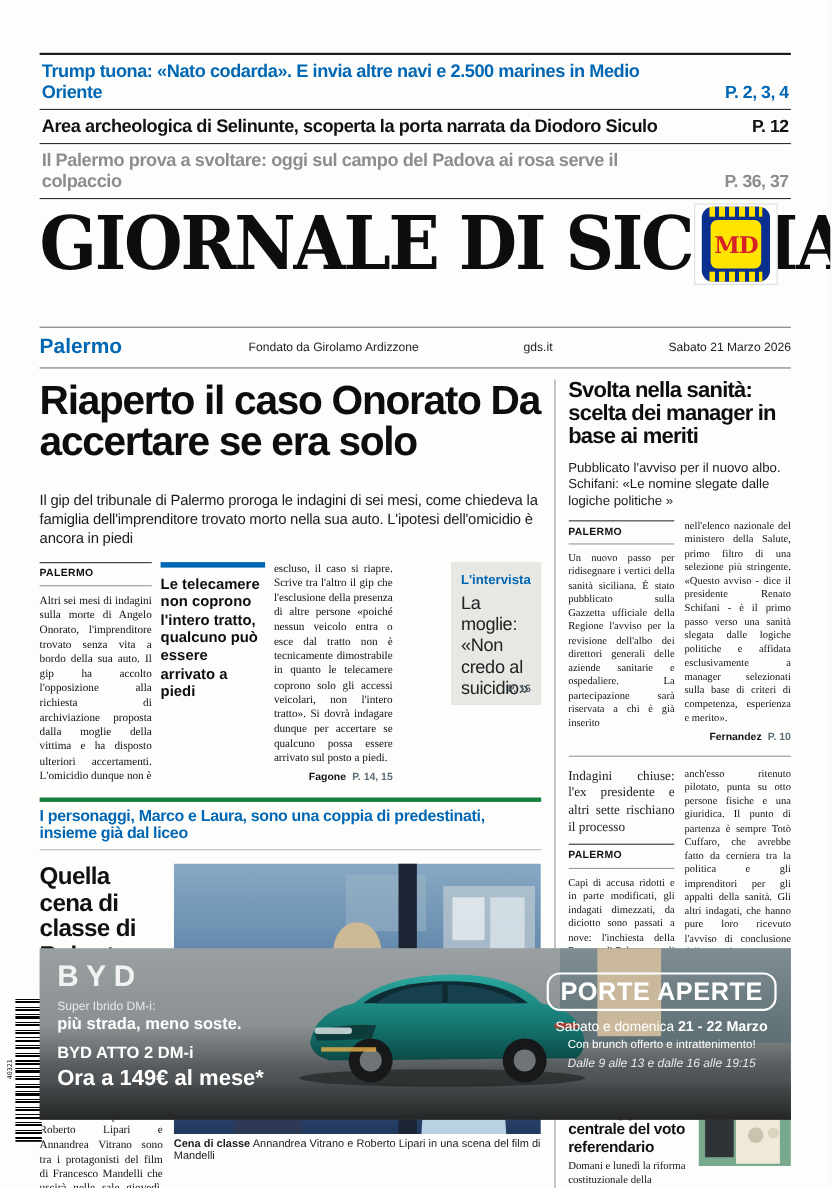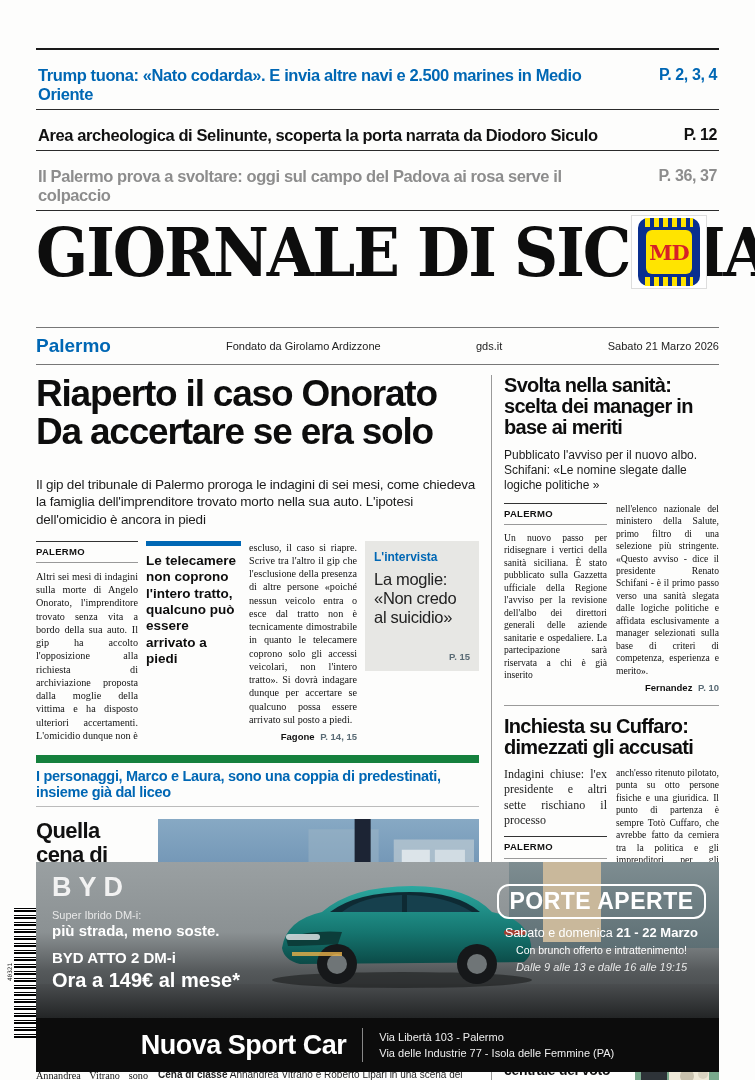--- a/index.html
+++ b/index.html
@@ -7,22 +7,22 @@
   .page {
     position:relative; width:755px; height:1080px; margin:0 auto;
     background:#fdfdfc; overflow:hidden; color:#111;
     font-family:"Liberation Sans", sans-serif;
   }
   .inner { padding:0 36px; }
 
   
   .topstrip { margin-top:48px; border-top:2px solid #1a1a1a; }
   .striprow {
-    display:flex; justify-content:space-between; align-items:flex-start;
-    padding:16px 2px 5px 2px; border-bottom:1px solid #2b2b2b;
+    display:flex; justify-content:space-between; align-items:flex-end;
+    padding:6px 2px 5px 2px; border-bottom:1px solid #2b2b2b;
     font-weight:bold; font-size:16.5px; letter-spacing:-0.4px;
   }
   .striprow.blue { color:#0067b4; }
   .striprow.black { color:#111; }
   .striprow.gray { color:#8d8d8d; }
   .striprow .pg { font-size:16px; white-space:nowrap; margin-left:22px; }
 
   
   .masthead { position:relative; height:112px; }
   .mast-title {
@@ -88,27 +88,27 @@
     padding:4px 0; margin-bottom:7px;
   }
   .quotebox { font-family:"Liberation Sans", sans-serif; }
   .quote-rule { height:5px; background:#0067b4; margin-bottom:7px; }
   .quote-text { font-weight:bold; font-size:13.5px; line-height:1.22; color:#0d0d0d; text-align:left; }
   .byline { text-align:right; margin-top:5px; font-family:"Liberation Sans", sans-serif;
     font-size:9.5px; font-weight:bold; }
   .byline .pg { color:#5a6b75; margin-left:3px; }
 
   .interv-box { background:#e7e7e4; padding:9px 9px 7px 9px; height:130px; position:relative;
-    font-family:"Liberation Sans", sans-serif; text-align:left; }
+    font-family:"Liberation Sans", sans-serif; text-align:left;margin-left:45px; }
   .interv-kicker { color:#0067b4; font-weight:bold; font-size:12px; margin-bottom:5px; }
   .interv-text { font-size:16.5px; line-height:1.16; color:#222; letter-spacing:-0.3px; }
   .interv-page { position:absolute; right:9px; bottom:7px; font-size:9.5px; font-weight:bold; color:#5a6b75; }
 
   .bluestrip {
-    border-top:8px solid #15803d; border-bottom:1px solid #bbb;
+    border-top:4px solid #15803d; border-bottom:1px solid #bbb;
     padding:5px 0 6px 0; margin-top:2px;
     color:#0067b4; font-weight:bold; font-size:14.5px; letter-spacing:-0.3px;
   }
 
   .feature { display:flex; gap:10px; margin-top:12px; }
   .feat-left { flex:0 0 112px; }
   .feat-head { font-size:22px; line-height:1.07; letter-spacing:-0.6px; font-weight:bold; }
   .feat-deck { margin-top:9px; font-size:12px; line-height:1.25; color:#1c1c1c; padding-bottom:8px; }
   .feat-body { font-family:"Liberation Serif", serif; font-size:10.2px; line-height:1.3; text-align:justify; }
   .photo-wrap { flex:1; }
@@ -318,21 +318,20 @@
             <div>nell'elenco nazionale del ministero della Salute, primo filtro di una selezione più stringente. «Questo avviso - dice il presidente Renato Schifani - è il primo passo verso una sanità slegata dalle logiche politiche e affidata esclusivamente a manager selezionati sulla base di criteri di competenza, esperienza e merito».</div>
             <div class="byline">
               <span>Fernandez</span>
               <span class="pg">P. 10</span>
             </div>
           </div>
         </div>
 
         <hr class="sec-rule">
 
-        <h2 class="sec-head">Inchiesta su Cuffaro: dimezzati gli accusati</h2>
         <div class="twocols">
           <div class="tc">
             <p class="sec-deck" style="margin-top:0; padding-bottom:8px;">Indagini chiuse: l'ex presidente e altri sette rischiano il processo</p>
             <div class="kicker">PALERMO</div>
             <div>Capi di accusa ridotti e in parte modificati, gli indagati dimezzati, da diciotto sono passati a nove: l'inchiesta della Procura di Palermo sugli appalti aggiustati nella sanità e su un concorso per la stabilizzazione di alcuni operatori sociosanitari,</div>
           </div>
           <div class="tc">
             <div>anch'esso ritenuto pilotato, punta su otto persone fisiche e una giuridica. Il punto di partenza è sempre Totò Cuffaro, che avrebbe fatto da cerniera tra la politica e gli imprenditori per gli appalti della sanità. Gli altri indagati, che hanno pure loro ricevuto l'avviso di conclusione delle indagini, sono Ferdinando Aiello, Roberto Colletti, Marco Dammone, Antonio Iacono, Mauro Marchese, Sergio Mazzola e Vito Raso.</div>
             <div class="byline">
               <span>R. Arena</span>
@@ -406,23 +405,15 @@
       <div class="porte-block">
         <div class="porte-box">PORTE APERTE</div>
         <div class="porte-dates">
           <span>Sabato e domenica </span><b>21 - 22 Marzo</b>
         </div>
         <div class="porte-brunch">Con brunch offerto e intrattenimento!</div>
         <div class="porte-hours">Dalle 9 alle 13 e dalle 16 alle 19:15</div>
       </div>
     </div>
 
-    <div class="ad-bar">
-      <div class="dealer-name">Nuova Sport Car</div>
-      <div class="dealer-sep"></div>
-      <div class="dealer-addr">
-        <div>Via Libertà 103 - Palermo</div>
-        <div>Via delle Industrie 77 - Isola delle Femmine (PA)</div>
-      </div>
-    </div>
   </div>
 
 </div>
 
 </body></html>

